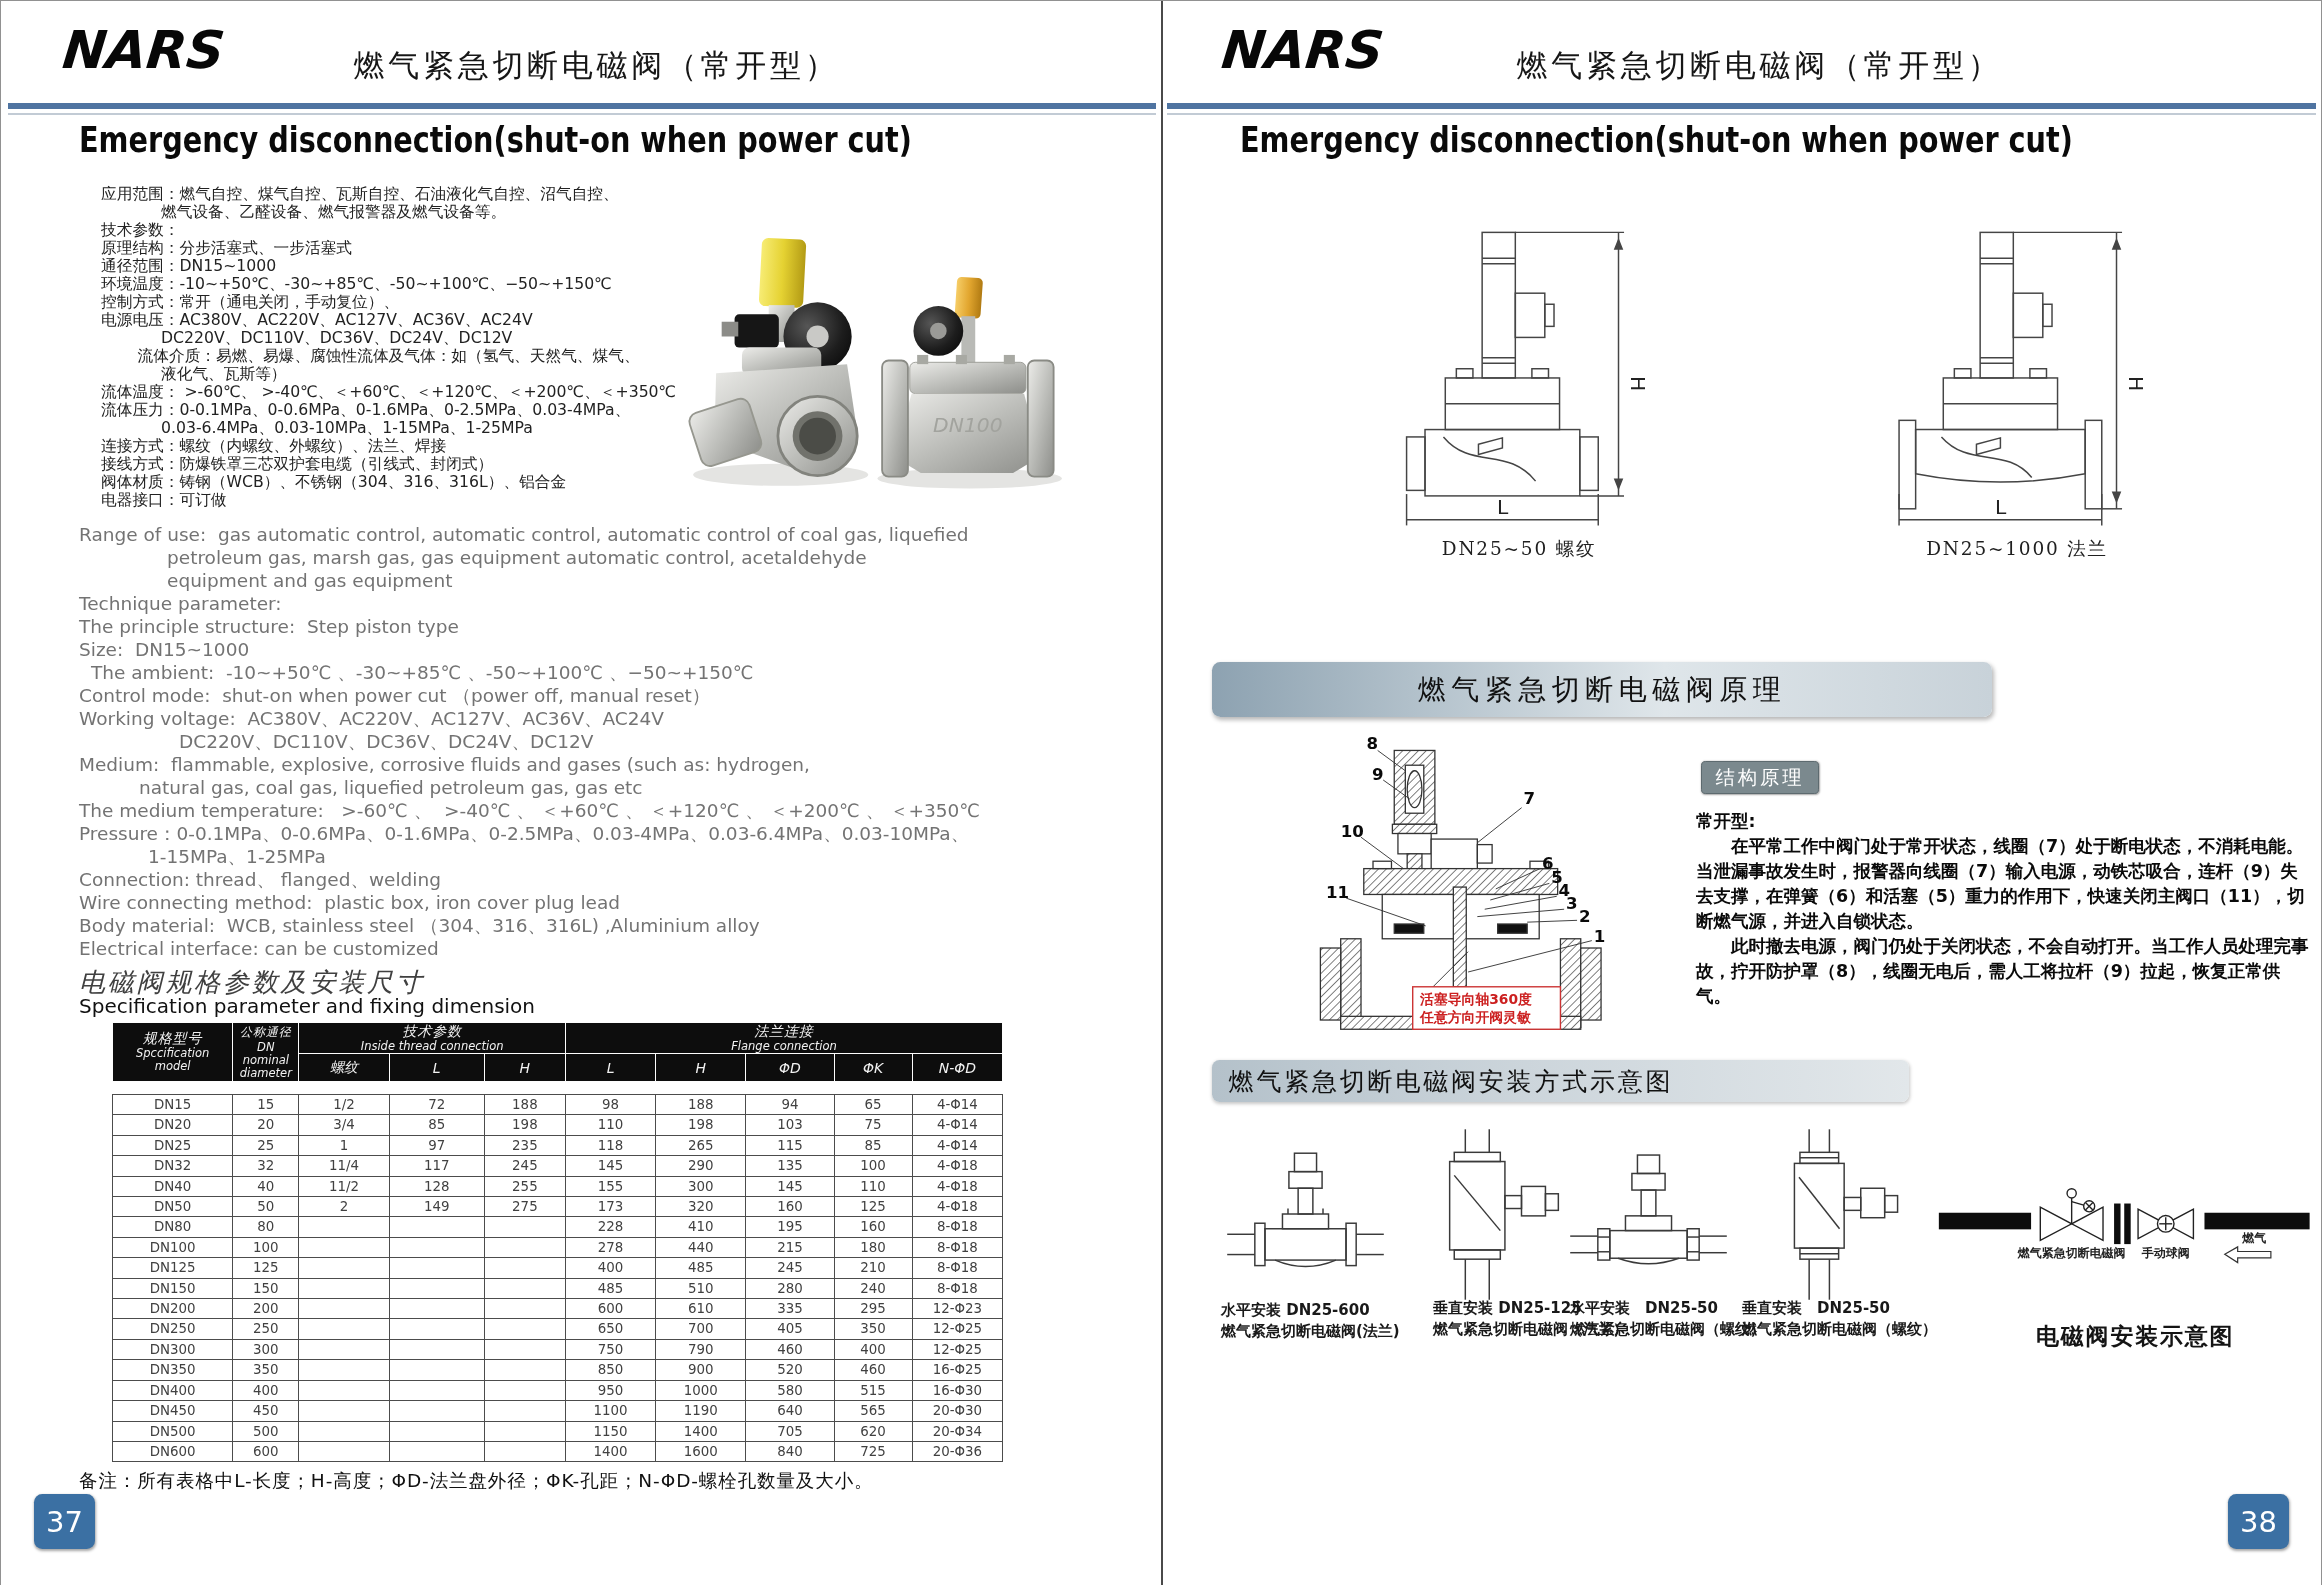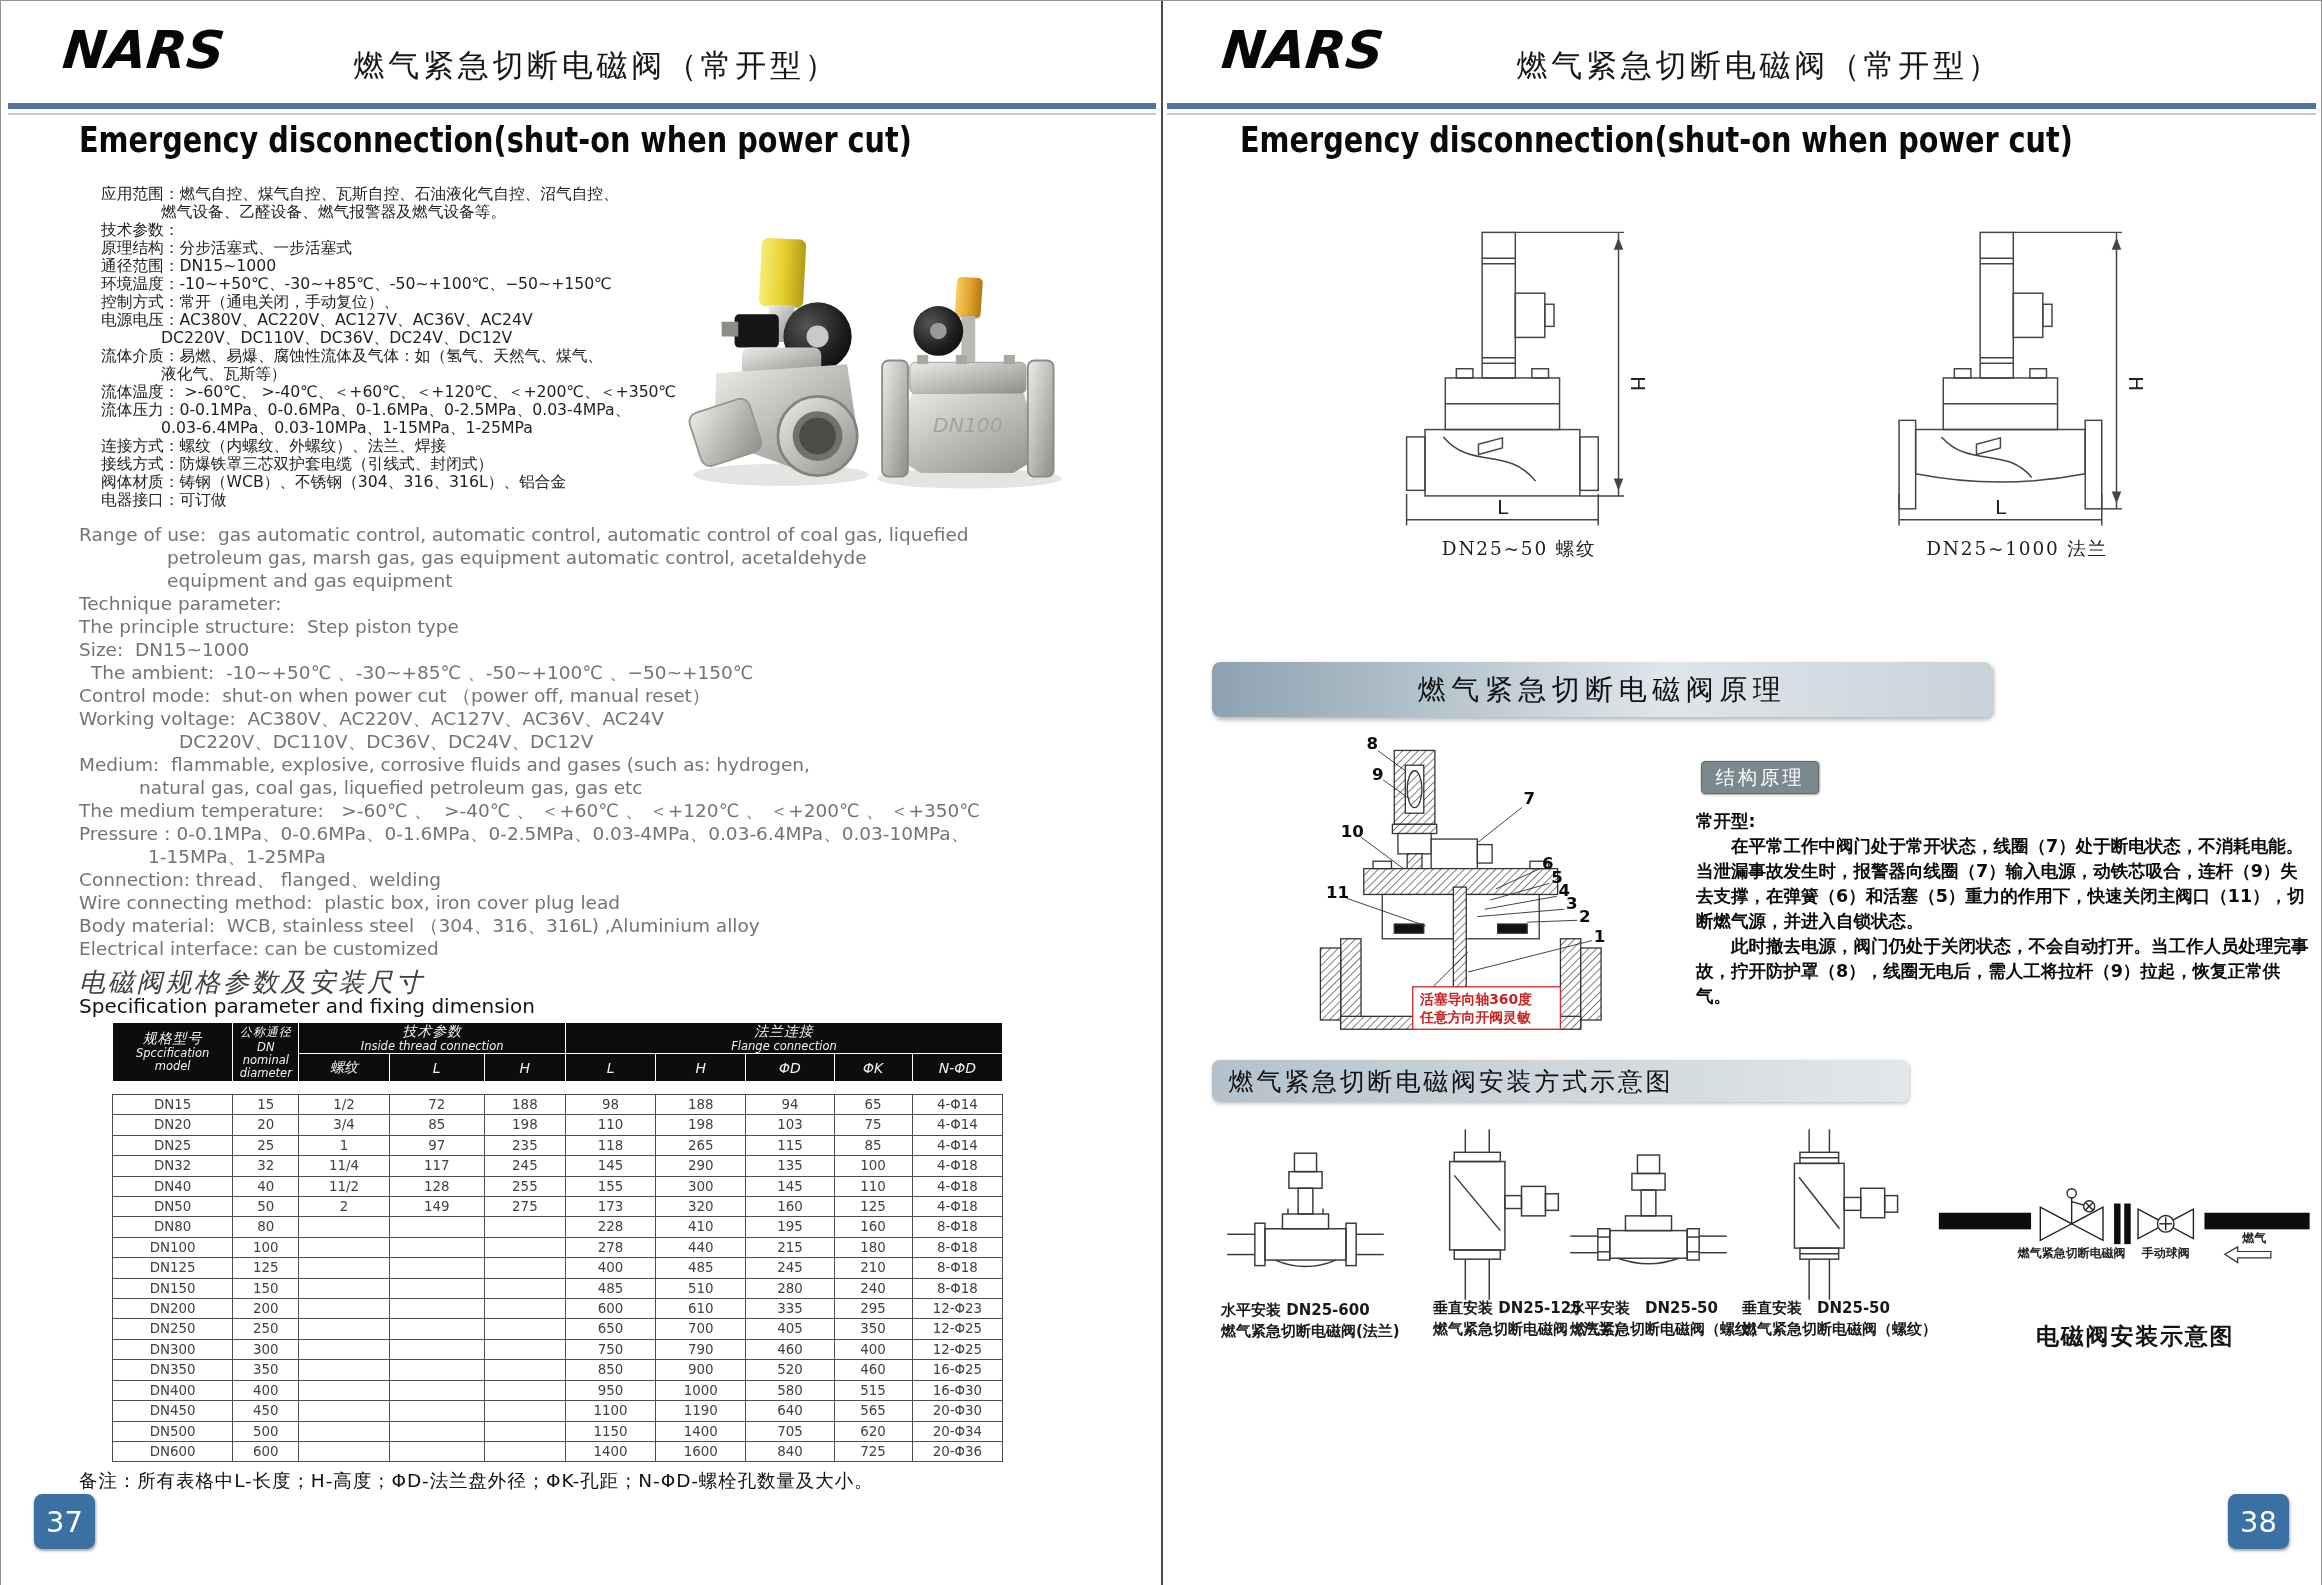--- a/index.html
+++ b/index.html
@@ -53,21 +53,21 @@
   <div id="specs-zh" class="abs" style="left:100px;top:184px;">
       <div class="spec-zh-line" style="padding-left: 0px;">应用范围：燃气自控、煤气自控、瓦斯自控、石油液化气自控、沼气自控、</div>
       <div class="spec-zh-line" style="padding-left: 60px;">燃气设备、乙醛设备、燃气报警器及燃气设备等。</div>
       <div class="spec-zh-line" style="padding-left: 0px;">技术参数：</div>
       <div class="spec-zh-line" style="padding-left: 0px;">原理结构：分步活塞式、一步活塞式</div>
       <div class="spec-zh-line" style="padding-left: 0px;">通径范围：DN15~1000</div>
       <div class="spec-zh-line" style="padding-left: 0px;">环境温度：-10~+50℃、-30~+85℃、-50~+100℃、−50~+150℃</div>
       <div class="spec-zh-line" style="padding-left: 0px;">控制方式：常开（通电关闭，手动复位）、</div>
       <div class="spec-zh-line" style="padding-left: 0px;">电源电压：AC380V、AC220V、AC127V、AC36V、AC24V</div>
       <div class="spec-zh-line" style="padding-left: 60px;">DC220V、DC110V、DC36V、DC24V、DC12V</div>
-      <div class="spec-zh-line" style="padding-left: 0px;">流体介质：易燃、易爆、腐蚀性流体及气体：如（氢气、天然气、煤气、</div>
+      <div class="spec-zh-line" style="padding-left: 0px; text-align: center;">流体介质：易燃、易爆、腐蚀性流体及气体：如（氢气、天然气、煤气、</div>
       <div class="spec-zh-line" style="padding-left: 60px;">液化气、瓦斯等）</div>
       <div class="spec-zh-line" style="padding-left: 0px;">流体温度： &gt;-60℃、 &gt;-40℃、＜+60℃、＜+120℃、＜+200℃、＜+350℃</div>
       <div class="spec-zh-line" style="padding-left: 0px;">流体压力：0-0.1MPa、0-0.6MPa、0-1.6MPa、0-2.5MPa、0.03-4MPa、</div>
       <div class="spec-zh-line" style="padding-left: 60px;">0.03-6.4MPa、0.03-10MPa、1-15MPa、1-25MPa</div>
       <div class="spec-zh-line" style="padding-left: 0px;">连接方式：螺纹（内螺纹、外螺纹）、法兰、焊接</div>
       <div class="spec-zh-line" style="padding-left: 0px;">接线方式：防爆铁罩三芯双护套电缆（引线式、封闭式）</div>
       <div class="spec-zh-line" style="padding-left: 0px;">阀体材质：铸钢（WCB）、不锈钢（304、316、316L）、铝合金</div>
       <div class="spec-zh-line" style="padding-left: 0px;">电器接口：可订做</div>
     </div>
 

